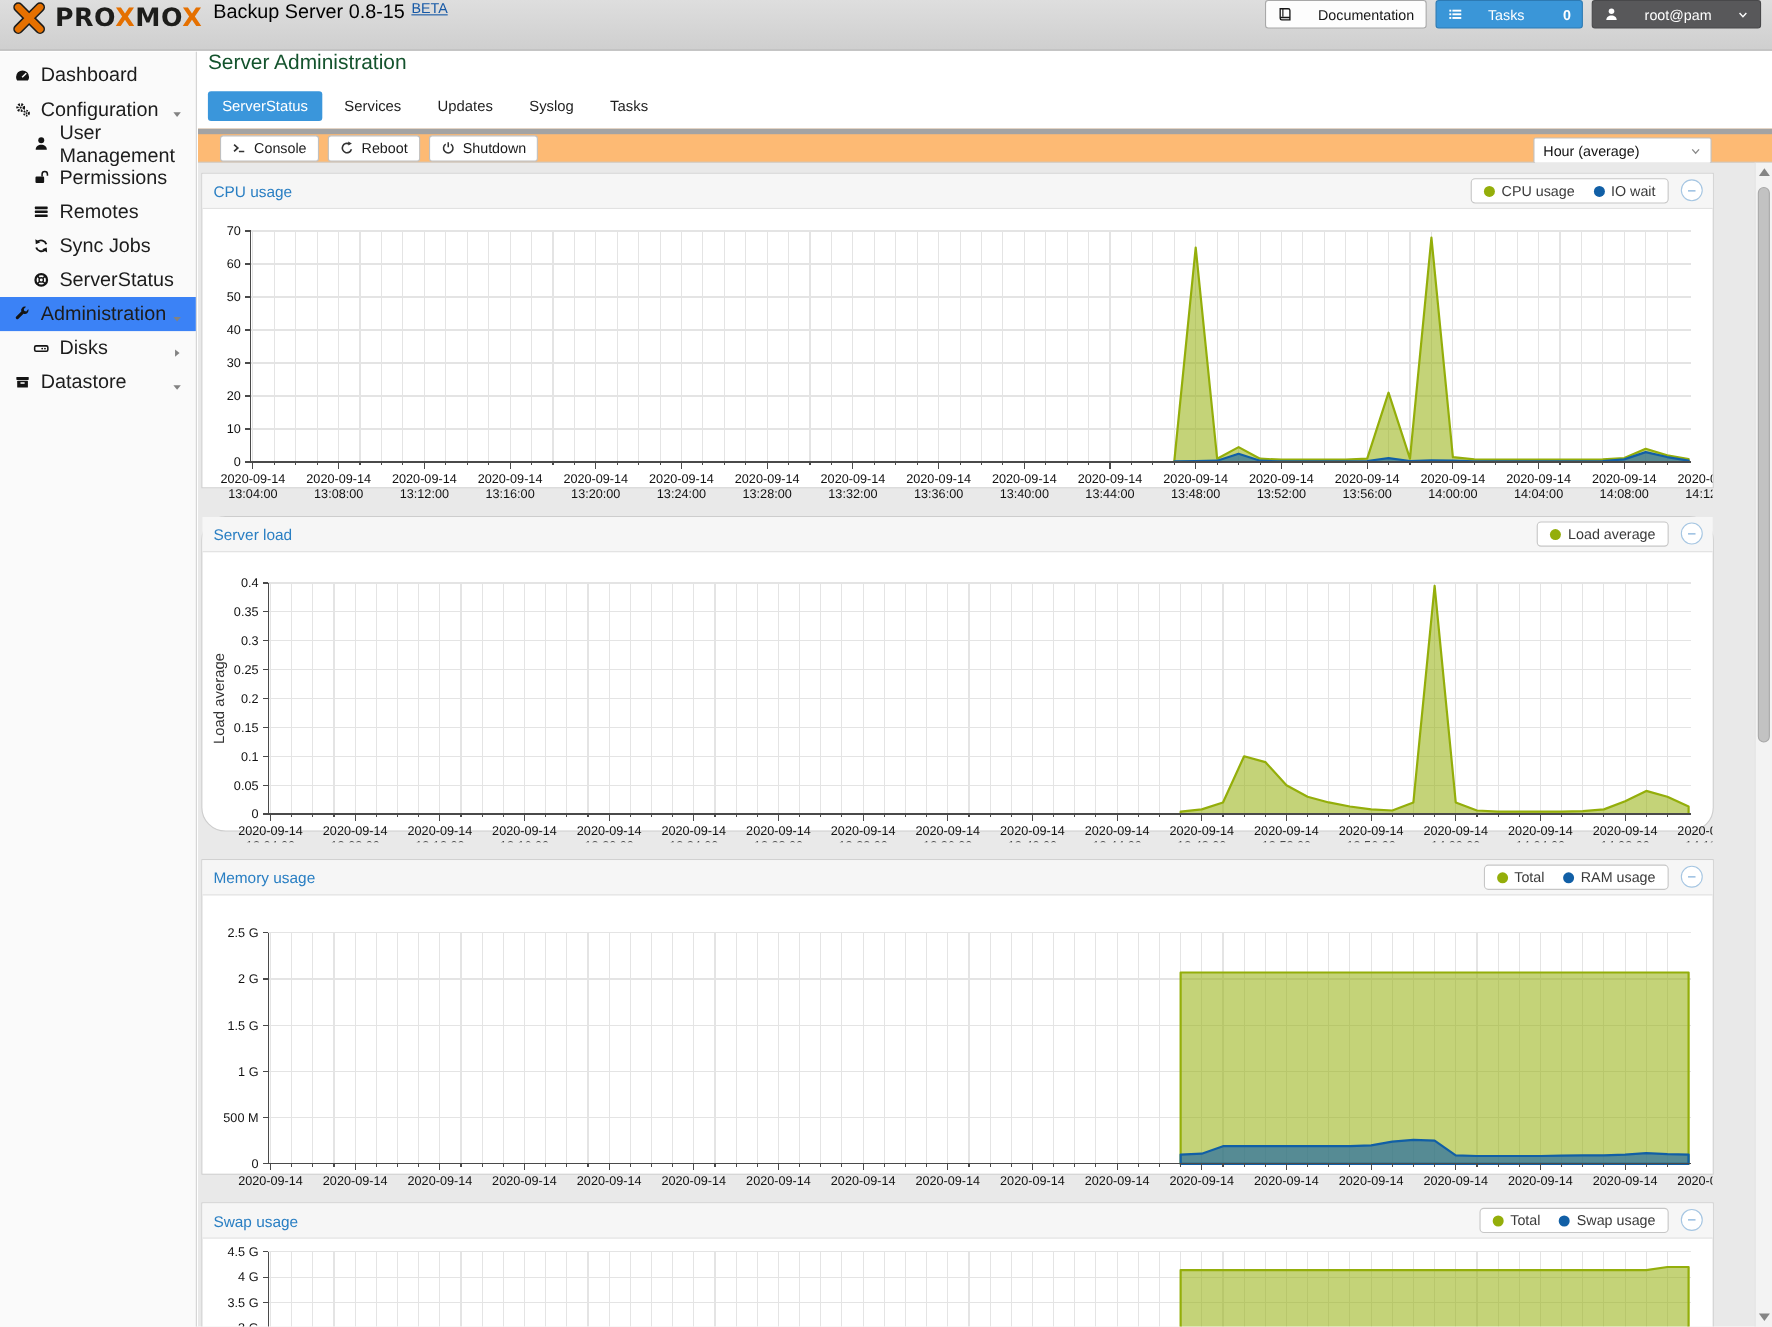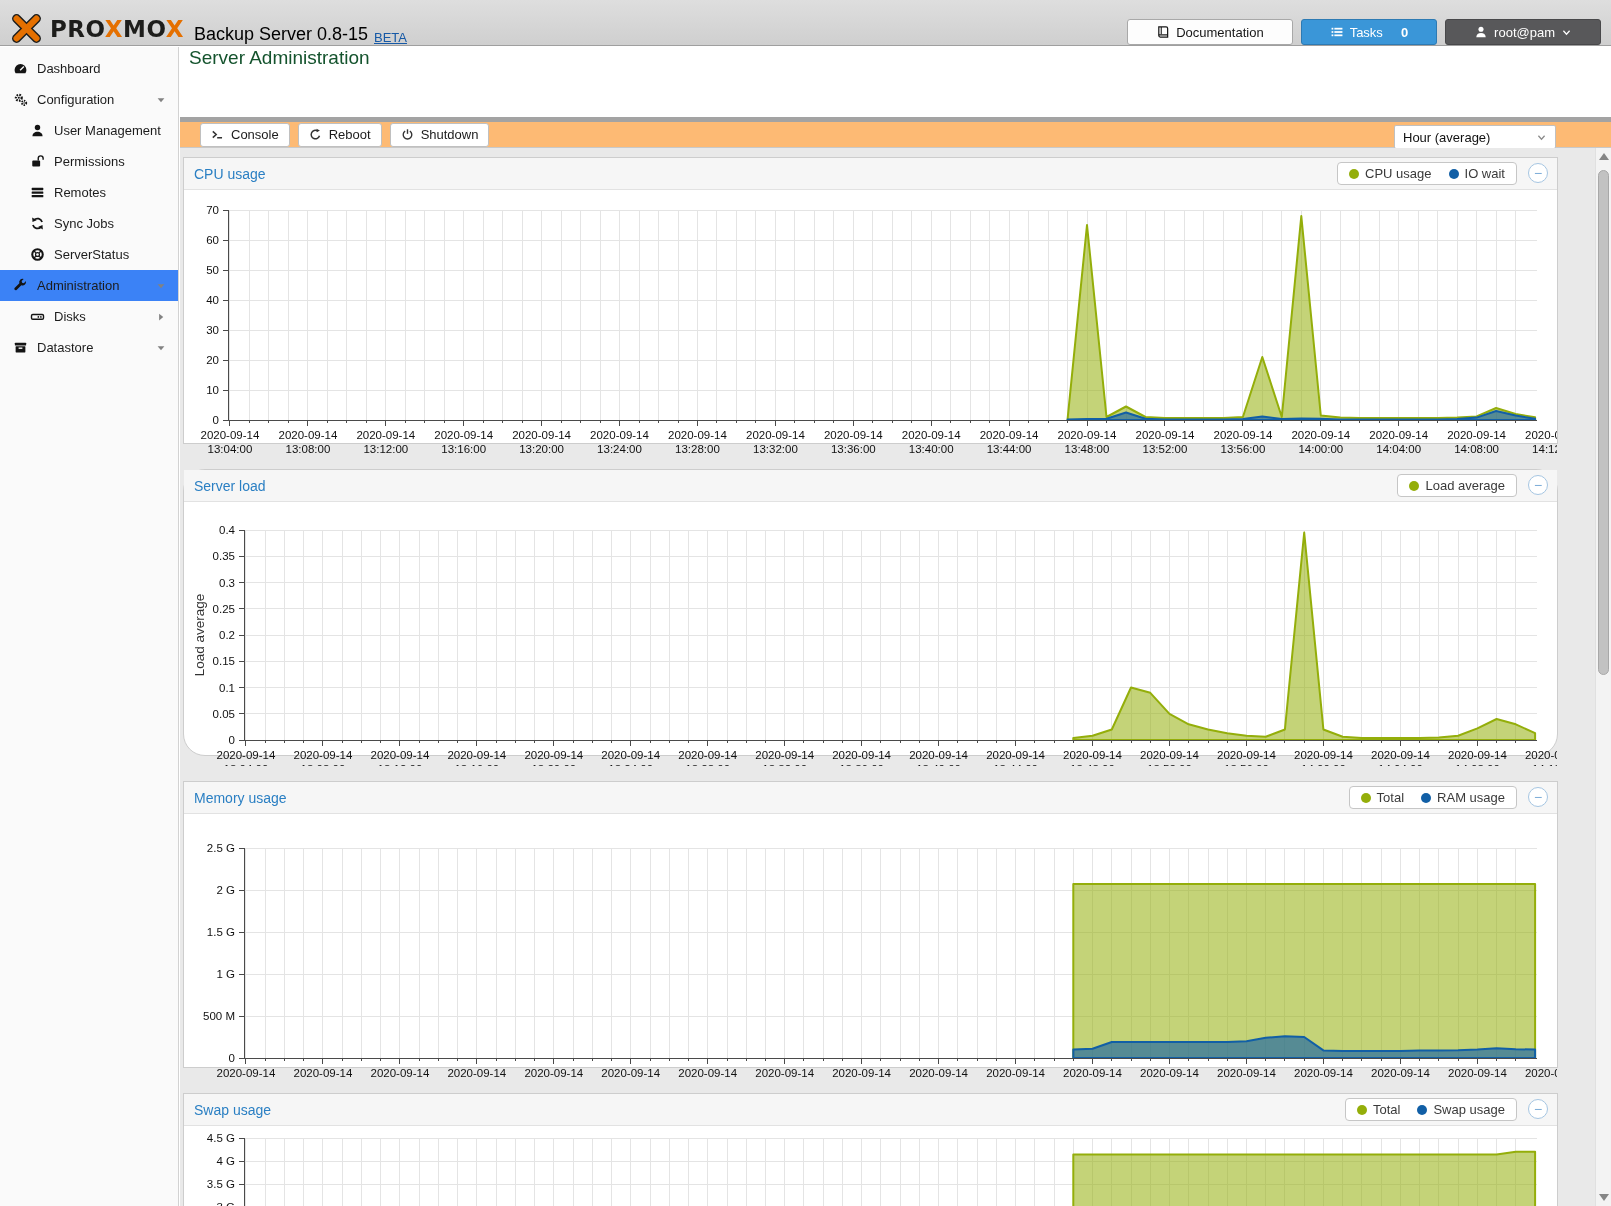--- a/index.html
+++ b/index.html
@@ -1,37 +1,37 @@
 <!DOCTYPE html>
 <html><head>
 <meta charset="utf-8">
 <style>
   html,body{margin:0;padding:0}
   body{width:1611px;height:1206px;overflow:hidden;background:#fff;font-family:"Liberation Sans",sans-serif;position:relative}
   
-  .topbar{position:absolute;top:0;left:0;right:0;height:46px;background:linear-gradient(#dedede,#cfcfcf);border-bottom:1px solid #9f9f9f;display:flex;align-items:flex-end;padding:0 10px;box-sizing:border-box;z-index:5}
+  .topbar{position:absolute;top:0;left:0;right:0;height:46px;background:linear-gradient(#dedede,#cfcfcf);border-bottom:1px solid #9f9f9f;display:flex;align-items:flex-start;padding:0 10px;box-sizing:border-box;z-index:5}
   .brand{display:flex;align-items:center;gap:7px}
   .logo-x{width:33px;height:33px;display:inline-block}
   .logo-x svg{width:100%;height:100%;display:block}
   .brand-text{font-size:23px;font-weight:bold;color:#1d1d1b;letter-spacing:.5px;font-family:"DejaVu Sans","Liberation Sans",sans-serif}
   .brand-text .ox{color:#e57000}
   .product{font-size:18px;color:#000;margin-left:10px}
   .beta{font-size:13px;color:#1659a6;text-decoration:underline;margin-left:6px;cursor:pointer}
   .top-right{margin-left:auto;display:flex;gap:8px;align-items:center}
-  .hbtn{height:26px;display:inline-flex;align-items:center;gap:6px;border-radius:3px;font-size:13px;padding:0 28px;cursor:pointer;box-sizing:border-box}
+  .hbtn{height:26px;display:inline-flex;align-items:center;gap:23px;border-radius:3px;font-size:13px;padding:0 10px;cursor:pointer;box-sizing:border-box}
   .hbtn.doc{background:#fdfdfd;border:1px solid #a8a8a8;color:#161616}
   .hbtn.tasks{background:#3a96d8;border:1px solid #2d7ab3;color:#fff}
   .hbtn.tasks .cnt{margin-left:12px;font-weight:bold}
   .hbtn.user{background:#58585a;border:1px solid #48484a;color:#fff}
   .ic{width:14px;height:14px;display:inline-flex}
   .ic svg{width:100%;height:100%;display:block;fill:currentColor}
   .ic.sm{width:11px;height:11px}
   
   .sidebar{position:absolute;top:47px;left:0;width:179px;bottom:0;background:#fafafa;border-right:1px solid #d2d2d2;padding-top:6px;box-sizing:border-box}
-  .side-item{position:relative;height:31px;display:flex;align-items:center;font-size:13px;color:#1c1c1c;cursor:pointer;padding-left:13px}
+  .side-item{position:relative;height:31px;display:flex;align-items:center;font-size:18px;color:#1c1c1c;cursor:pointer;padding-left:13px}
   .side-item.lvl2{padding-left:30px}
   .side-item .ic{width:15px;height:15px;margin-right:9px;flex:0 0 15px;color:#141414}
   .side-item.selected{background:#3b82f6}
   .side-item .caret{position:absolute;right:11px;width:12px;height:12px;color:#828282}
   .side-item .caret svg{width:100%;height:100%;fill:currentColor}
   
   .content{position:absolute;top:47px;left:180px;right:0;bottom:0;background:#fff}
   .content-title{position:absolute;top:0;left:9px;font-size:19px;color:#14532d}
   .tabstrip{position:absolute;top:36px;left:9px;height:28px;white-space:nowrap}
   .tab{display:inline-block;padding:6px 13px;font-size:13.5px;color:#1f1f1f;margin-right:7px;border-radius:3px;cursor:pointer}
@@ -229,20 +229,21 @@
       </span>
       <span>Datastore</span>
       <span class="caret"><svg viewBox="0 0 16 16">
           <polygon points="3.5,5.5 12.5,5.5 8,11"></polygon>
         </svg></span>
     </div>
   </div>
 
 <div class="content">
   <div class="content-title">Server Administration</div>
+  <div class="tabstrip" id="tabstrip"><div class="tab active">ServerStatus</div><div class="tab">Services</div><div class="tab">Updates</div><div class="tab">Syslog</div><div class="tab">Tasks</div></div>
   <div class="toolbar">
     <div class="tbtn">
       <span class="ic">
           <svg viewBox="0 0 16 16">
             <polyline points="2.2,4.2 6.4,8 2.2,11.8" fill="none" stroke="currentColor" stroke-width="1.9"></polyline>
             <line x1="7.6" y1="12" x2="13.6" y2="12" stroke="currentColor" stroke-width="1.9"></line>
           </svg>
         </span>
       <span>Console</span>
     </div>

